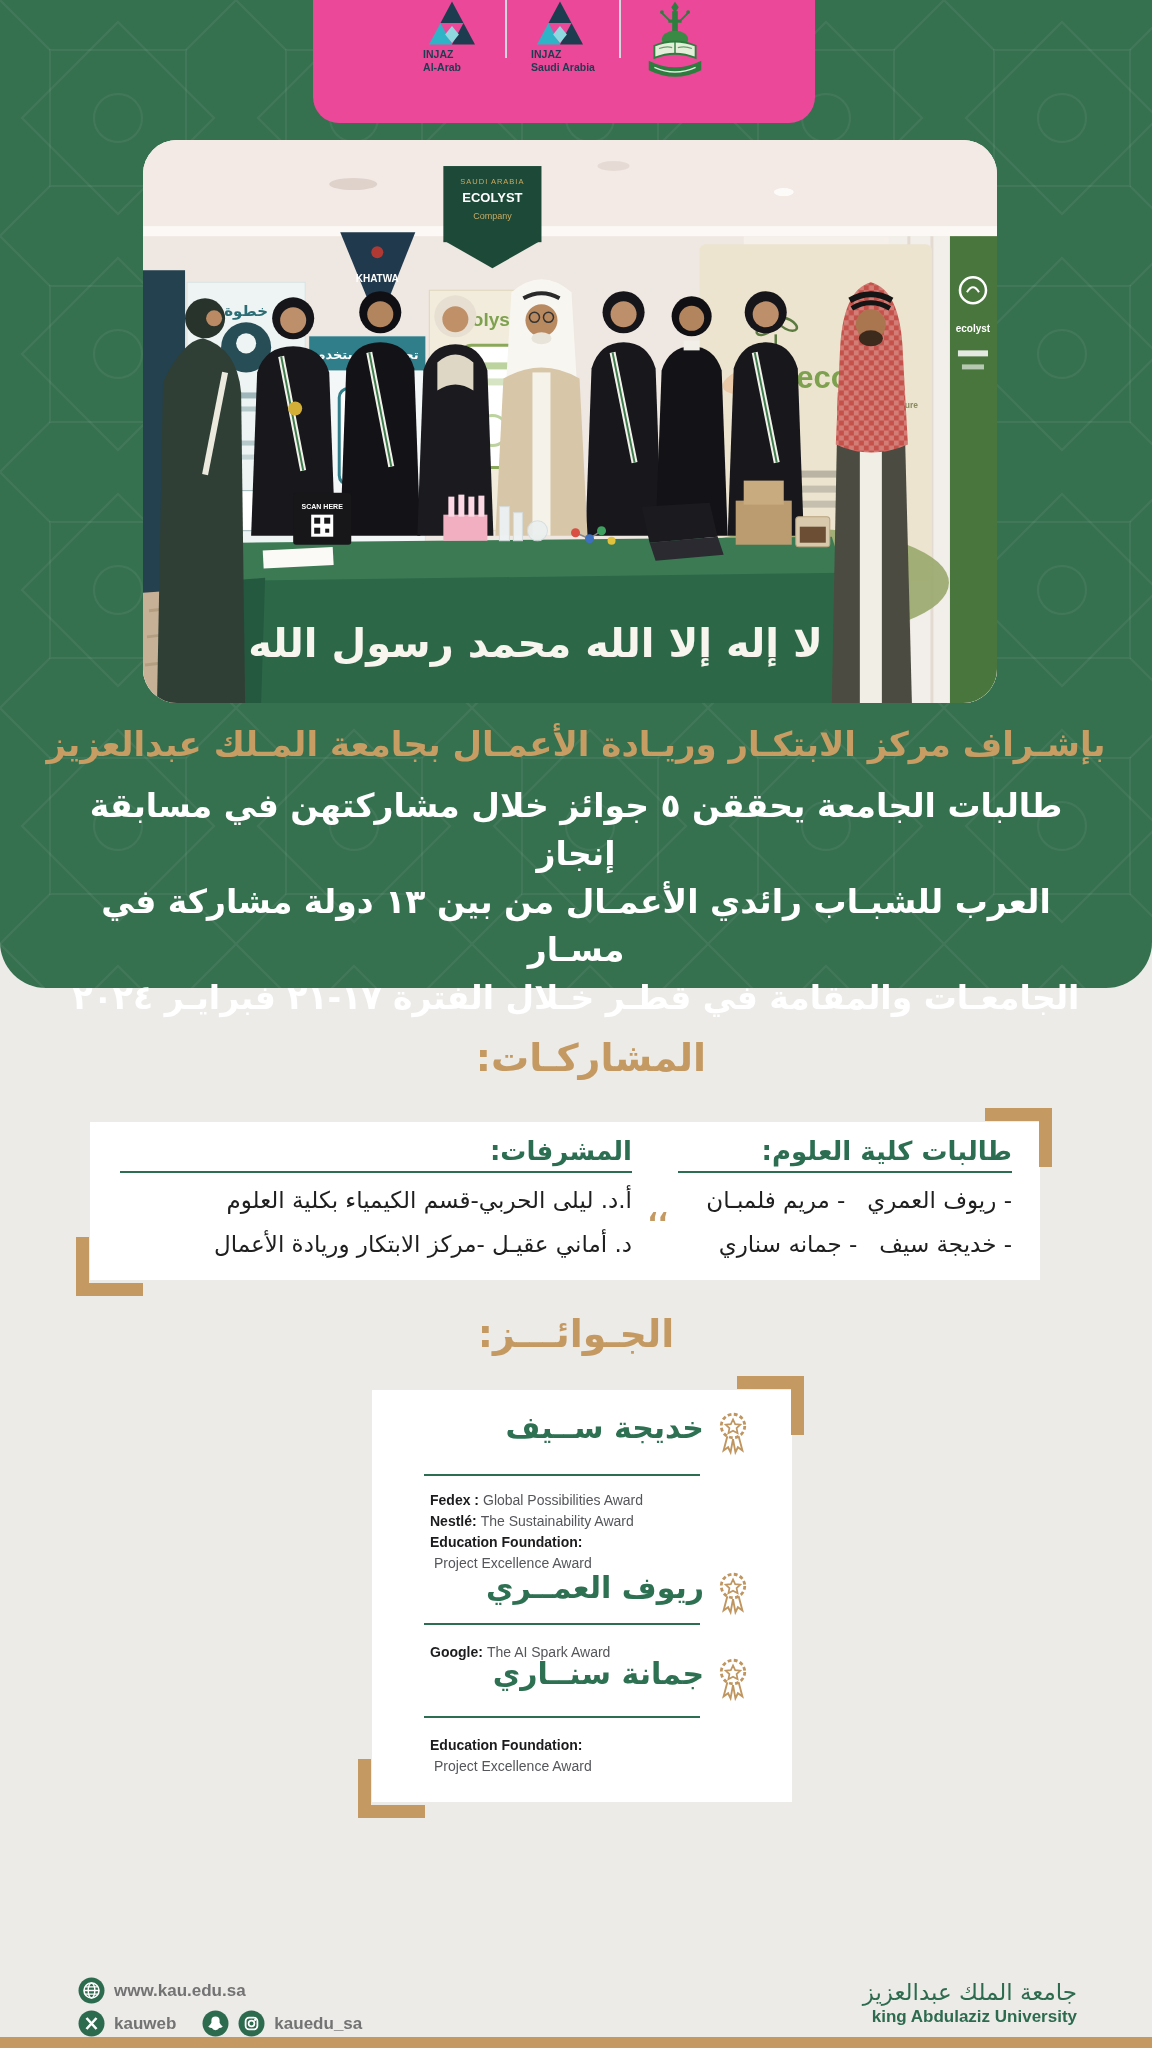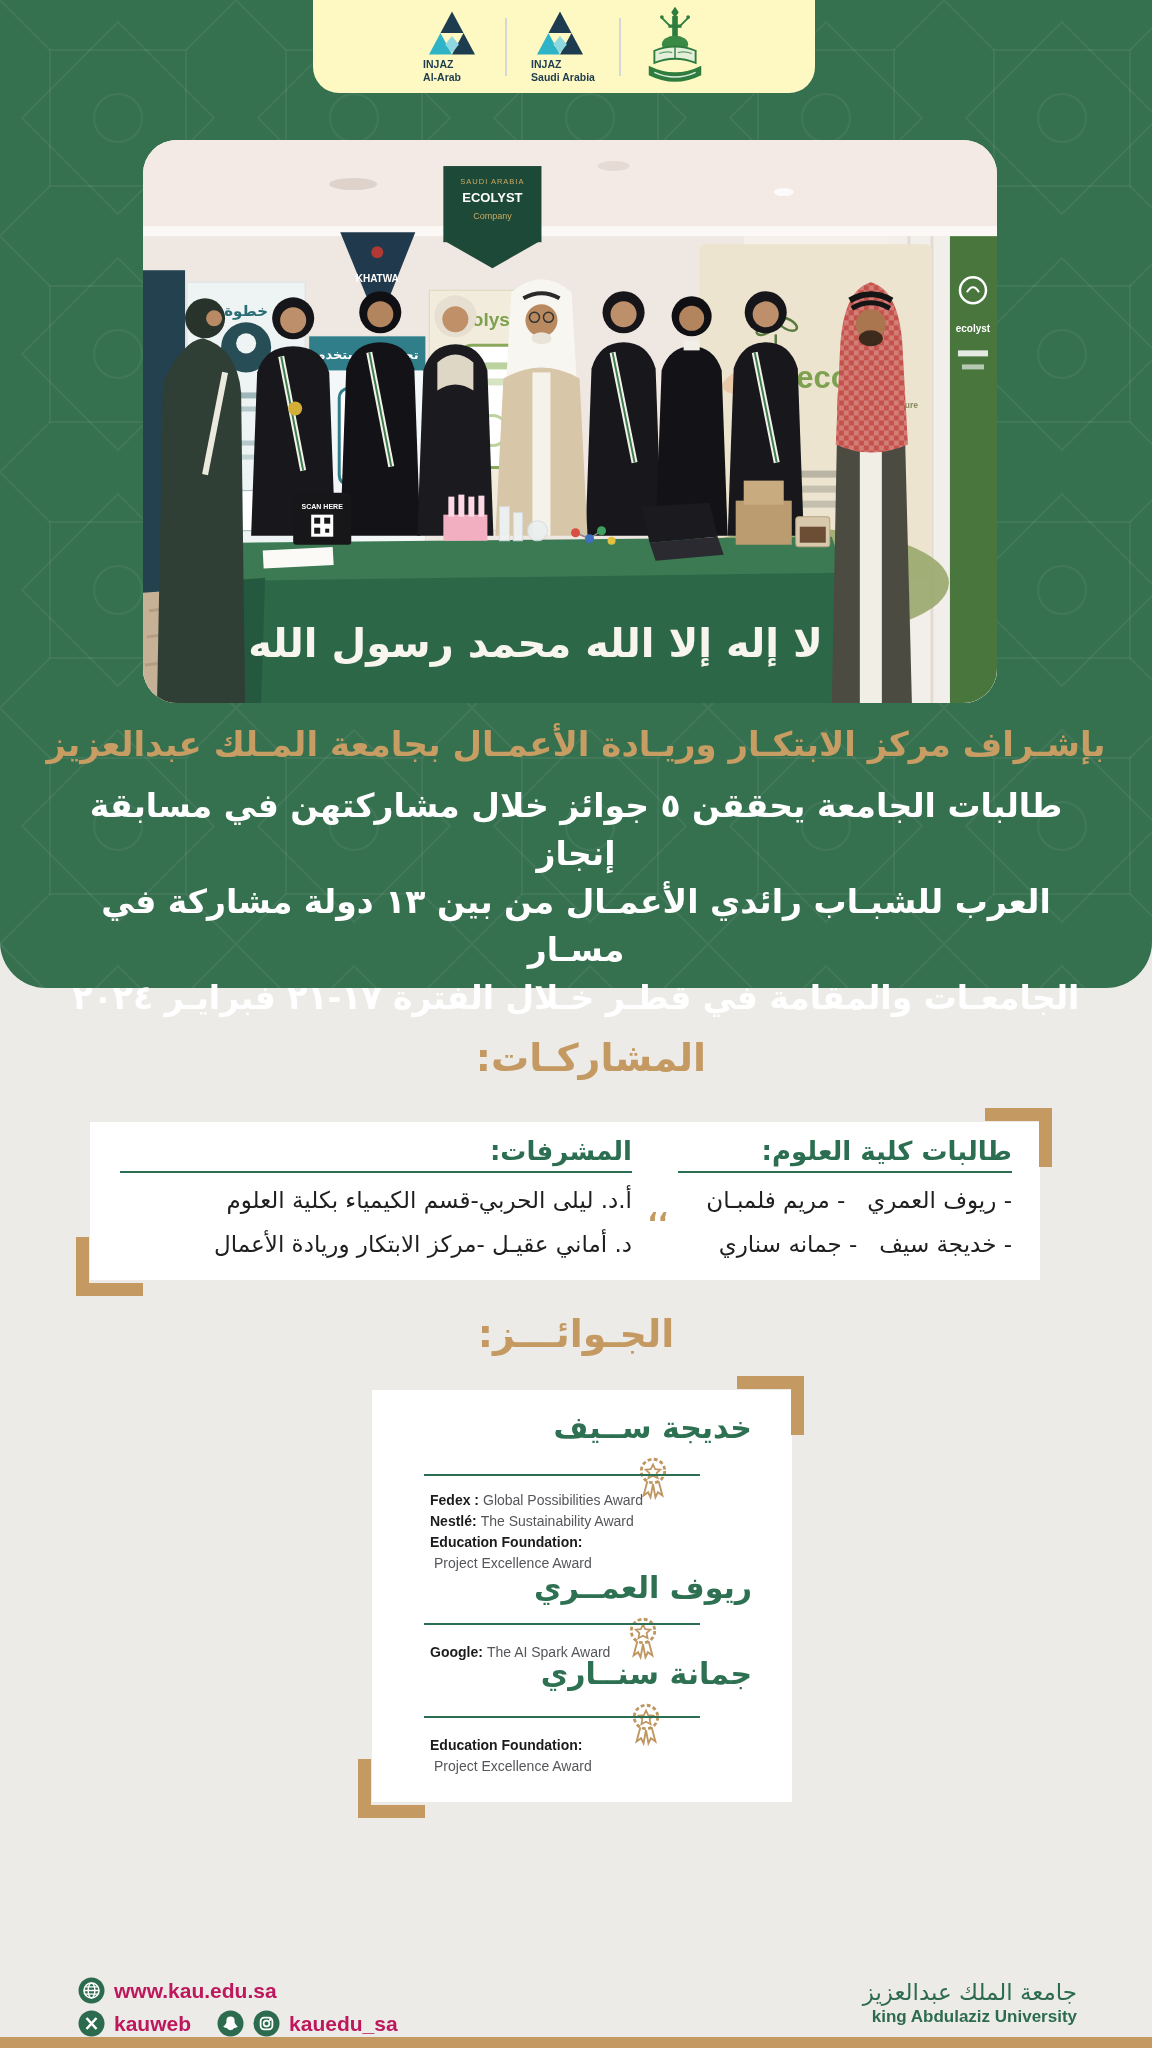--- a/index.html
+++ b/index.html
@@ -3,22 +3,22 @@
 <meta charset="utf-8">
 <style>
   html,body{margin:0;padding:0;background:#ecebe8;}
   .page{position:relative;width:1152px;height:2048px;background:#ecebe8;overflow:hidden;
         font-family:"Liberation Sans",sans-serif;}
   .ar{font-family:"DejaVu Sans",sans-serif;direction:rtl;}
   
   .hero{position:absolute;left:0;top:0;width:1152px;height:988px;background:#35704f;
         border-radius:0 0 46px 46px;}
   .hero .pattern{position:absolute;left:0;top:0;width:100%;height:100%;border-radius:0 0 46px 46px;}
-  .logo-card{position:absolute;left:313px;top:0;width:502px;height:93px;background:#fef9c3;
-        border-radius:0 0 26px 26px;display:flex;align-items:center;justify-content:center;gap:24px;}
+  .logo-card{position:absolute;left:313px;top:0;width:502px;height:123px;background:#ec4899;
+        border-radius:0 0 26px 26px;display:flex;justify-content:center;gap:24px;}
   .injaz{display:flex;flex-direction:column;align-items:flex-start;}
   .injaz .lbl{font-size:10.5px;font-weight:bold;color:#1d3c50;line-height:1.2;margin-top:2px;}
   .injaz .lbl .l2{font-weight:bold;}
   .logo-divider{width:2px;height:58px;background:#d5d8da;}
   .photo{position:absolute;left:143px;top:140px;width:854px;height:563px;border-radius:34px;
         overflow:hidden;background:#efe7e1;}
   .hero-title{position:absolute;left:0;right:0;top:724px;text-align:center;font-weight:bold;
         font-size:34px;color:#c79d64;}
   .hero-body{position:absolute;left:56px;right:56px;top:782px;text-align:center;font-weight:bold;
         font-size:33px;line-height:48px;color:#ffffff;}
@@ -37,30 +37,30 @@
   .p-heading{font-size:26px;font-weight:bold;color:#2c6e51;}
   .p-underline{height:2px;background:#2c6e51;margin-top:5px;}
   .p-row{font-size:23px;color:#1f1f1f;line-height:33px;white-space:pre;}
   #students-col{right:28px;width:334px;}
   #students-col .p-row{margin-top:10px;line-height:34px;}
   #supervisors-col{right:408px;left:30px;}
   #supervisors-col .p-row{margin-top:10px;line-height:34px;}
   .quote-mark{position:absolute;right:372px;top:74px;color:#c49a62;font-size:27px;font-weight:bold;}
   
   #awards-card{left:372px;top:1390px;width:420px;height:412px;}
-  .aw-head{position:absolute;display:flex;align-items:center;gap:10px;flex-direction:column;}
+  .aw-head{position:absolute;display:flex;gap:10px;}
   .aw-name{font-size:30px;font-weight:bold;color:#2d7052;}
   .aw-line{position:absolute;height:2px;background:#2c6e51;right:92px;width:276px;}
   .aw-text{position:absolute;left:58px;font-size:14px;line-height:21px;}
   .aw-text .b{font-weight:bold;color:#1c1c1e;margin-right:4px;}
   .aw-text .t{color:#55565a;}
   
   .footer-left{position:absolute;left:78px;top:1977px;}
   .f-row{display:flex;align-items:center;gap:9px;height:27px;margin-bottom:6px;}
-  .f-text{font-size:21px;font-weight:bold;color:#be185d;}
+  .f-text{font-size:17px;font-weight:bold;color:#737373;}
   .f-gap{width:8px;}
   .footer-right{position:absolute;right:75px;top:1979px;text-align:right;color:#2d6b4e;}
   .uni-ar{font-size:23px;font-family:"DejaVu Sans",sans-serif;direction:rtl;}
   .uni-en{font-size:17px;font-weight:bold;margin-top:2px;}
   .bottom-bar{position:absolute;left:0;bottom:0;width:100%;height:11px;background:#c49a62;}
 </style>
 </head>
 <body>
 
 <div class="page">

